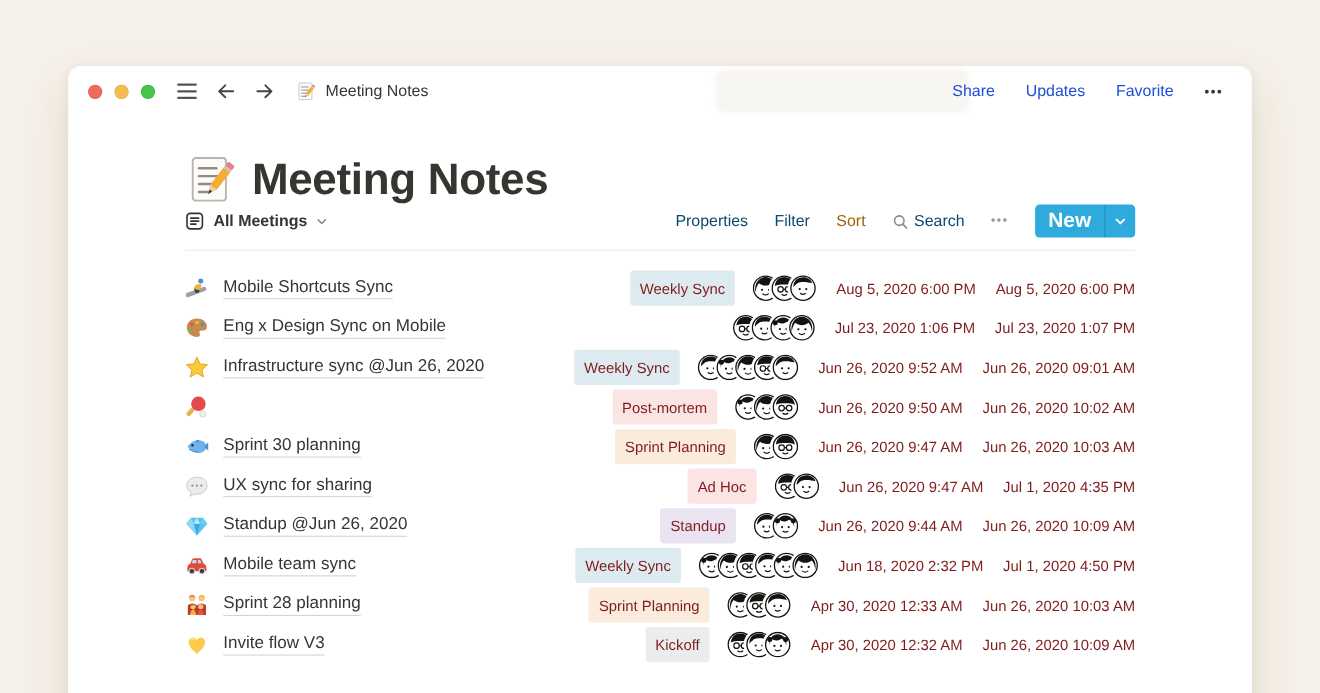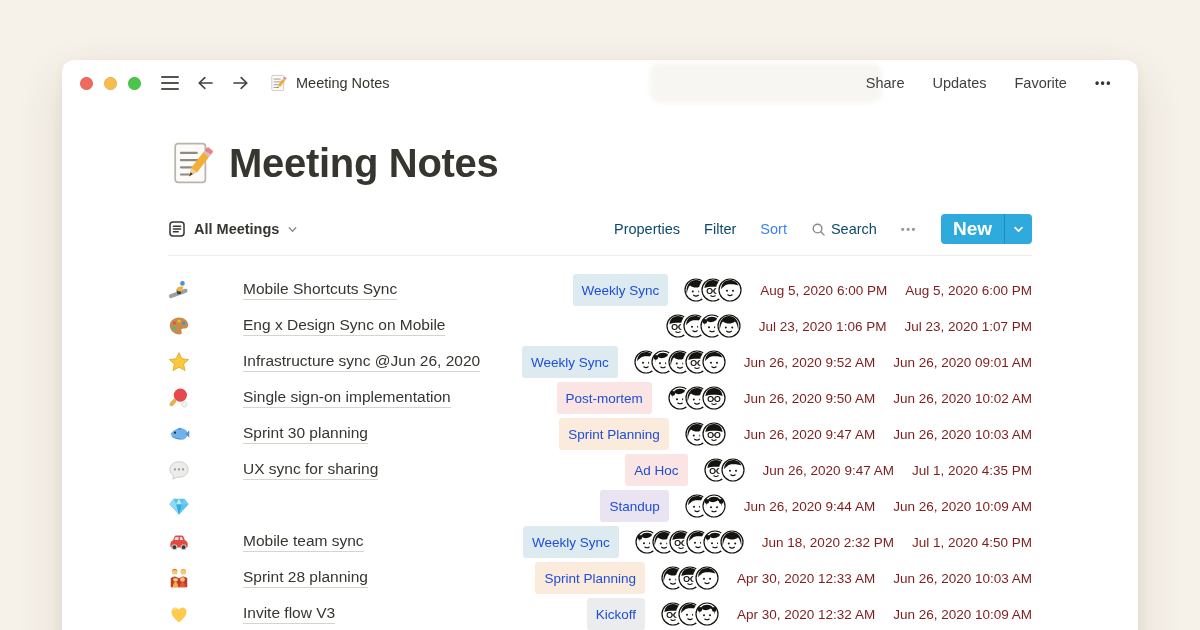--- a/index.html
+++ b/index.html
@@ -28,58 +28,58 @@
   .nav-arrow { margin-left:16px; display:flex; align-items:center; }
   .nav-arrow svg { width:20px; height:20px; display:block; }
   .tb-doc { margin-left:18px; width:18px; height:18px; }
   .tb-doc svg { width:100%; height:100%; display:block; }
   .tb-title { margin-left:9px; font-size:14.5px; font-weight:500; color:#37352F; }
   .ghost {
     position:absolute; left:588px; top:3px; width:232px; height:40px;
     background:#F6F3EF; opacity:.75; border-radius:10px; filter:blur(2px);
   }
   .tb-right { margin-left:auto; display:flex; align-items:center; gap:28px; position:relative; }
-  .tb-action { font-size:14.5px; color:#404040; cursor:pointer; }
+  .tb-action { font-size:14.5px; color:#1d4ed8; cursor:pointer; }
   .tb-more { font-size:12px; letter-spacing:1.5px; font-weight:700; color:#37352F; cursor:pointer; }
   
   .content { padding:0 106px; }
   .page-header { margin-top:34px; display:flex; align-items:center; gap:15px; }
   .page-emoji { width:46px; height:46px; flex:none; }
   .page-emoji svg { width:100%; height:100%; display:block; }
   .page-title { font-size:40px; font-weight:700; color:#37352F; letter-spacing:-0.3px; }
   
-  .view-toolbar { margin-top:28px; display:flex; align-items:center; border-bottom:1px solid #EDECE8; padding-bottom:11px; }
+  .view-toolbar { display:flex; align-items:center; border-bottom:1px solid #EDECE8; padding-bottom:11px; }
   .view-left { display:flex; align-items:center; gap:8px; cursor:pointer; }
   .view-left svg.list { width:18px; height:18px; display:block; }
   .view-name { font-size:14.5px; font-weight:700; color:#37352F; }
   .view-chev svg { width:11px; height:11px; display:block; }
   .view-right { margin-left:auto; display:flex; align-items:center; gap:24px; }
   .vt-item { font-size:14.5px; color:#0c4a6e; cursor:pointer; }
-  .vt-sort { color:#3b82f6; }
+  .vt-sort { color:#a16207; }
   .vt-search { display:flex; align-items:center; gap:5px; cursor:pointer; }
   .vt-search svg { width:15px; height:15px; display:block; }
   .vt-more { font-size:11px; letter-spacing:1.5px; font-weight:700; color:#9A9893; cursor:pointer; }
   .new-btn { display:flex; align-items:stretch; height:30px; border-radius:4px; overflow:hidden; background:#2EAADC; cursor:pointer; }
   .new-main { display:flex; align-items:center; padding:0 12px; color:#FFFFFF; font-size:19px; font-weight:700; }
   .new-divider { width:1px; background:rgba(12,90,120,0.35); }
   .new-chev { display:flex; align-items:center; padding:0 8px; }
   .new-chev svg { width:11px; height:11px; display:block; }
   
   .rows { margin-top:16px; }
-  .row { height:36px; display:flex; align-items:center;gap:40px; }
+  .row { height:36px; display:flex; align-items:center; }
   .row-icon { width:22px; height:22px; margin-right:13px; flex:none; }
   .row-icon svg { width:22px; height:22px; display:block; }
   .row-title {
     font-size:15.5px; font-weight:500; color:#373530; line-height:1.15;
     border-bottom:1px solid #D7D4CE; padding-bottom:2px; cursor:pointer; white-space:nowrap;
   }
   .row-right { margin-left:auto; display:flex; align-items:center; }
   .tag {
     height:22px; display:flex; align-items:center; padding:16px 9px; border-radius:3px;
-    font-size:13.5px; color:#1d4ed8; white-space:nowrap; margin-right:16px; cursor:pointer;
+    font-size:13.5px; color:#7f1d1d; white-space:nowrap; margin-right:16px; cursor:pointer;
   }
   .avatars { display:flex; margin-right:18px; }
   .avatar {
     width:24px; height:24px; border-radius:50%; background:#fff; flex:none;
     box-shadow:0 0 0 2px #fff; margin-left:-7px;
   }
   .avatar:first-child { margin-left:0; }
   .avatar svg { width:100%; height:100%; display:block; }
   .date { font-size:13.5px; color:#7f1d1d; white-space:nowrap; }
   .date1 { margin-right:18px; }
@@ -386,21 +386,20 @@
     </span>
   </div>
         <div class="row">
     <span class="row-icon">
             <svg viewBox="0 0 24 24">
               <rect x="3.2" y="12.5" width="4.4" height="9" rx="2" transform="rotate(42 5.4 17)" fill="#E8B04B"></rect>
               <circle cx="13.5" cy="8.8" r="7.2" fill="#E5484D"></circle>
               <circle cx="17.8" cy="19" r="3" fill="#F4F1EC" stroke="#D9D4CB" stroke-width="0.8"></circle>
             </svg>
           </span>
-    <span class="row-title">Single sign-on implementation</span>
     <span class="row-right">
       <span class="tag" style="background: rgb(251, 228, 228);">Post-mortem</span>
       <span class="avatars">
               <span class="avatar">
                 <svg viewBox="0 0 24 24">
                   <circle cx="12" cy="12" r="11" fill="#fff"></circle>
                   <circle cx="4.8" cy="7.4" r="2.3" fill="#15130F"></circle>
                   <circle cx="19.2" cy="7.4" r="2.3" fill="#15130F"></circle>
                   <path d="M4 12.5 C4 5.8 7.6 2.7 12 2.7 s8 3.1 8 9.8 C18.6 8.5 16.8 7 15.4 6.6 12.6 8.8 8.4 8.6 6.8 6.6 5.4 7.4 4.6 9.6 4 12.5 Z" fill="#15130F"></path>
                   <circle cx="9" cy="13.2" r="1" fill="#15130F"></circle>
@@ -525,20 +524,21 @@
         <div class="row">
     <span class="row-icon">
             <svg viewBox="0 0 24 24">
               <path d="M6 4 h12 l4.5 6 L12 21.5 1.5 10 Z" fill="#59C4F2"></path>
               <path d="M6 4 L9 10 L12 21.5 1.5 10 Z" fill="#8ED8F8"></path>
               <path d="M9 10 h6 L12 21.5 Z" fill="#37A8E0"></path>
               <path d="M9 10 L12 4 l3 6 Z" fill="#C2EAFB"></path>
               <path d="M18 4 l-3 6 h6.5 Z" fill="#6FCCF5"></path>
             </svg>
           </span>
+    <span class="row-title">Standup @Jun 26, 2020</span>
     <span class="row-right">
       <span class="tag" style="background: rgb(234, 228, 242);">Standup</span>
       <span class="avatars">
               <span class="avatar">
                 <svg viewBox="0 0 24 24">
                   <circle cx="12" cy="12" r="11" fill="#fff"></circle>
                   <path d="M3.2 11.2 C3.2 5.2 7 2 12.2 2 c4 0 7 2.2 8.2 5.6 C16 6.2 8.4 5.4 6.2 8.2 q-1.8 1.2-3 3 Z" fill="#15130F"></path>
                   <circle cx="9" cy="12.8" r="1" fill="#15130F"></circle>
                   <circle cx="15" cy="12.8" r="1" fill="#15130F"></circle>
                   <path d="M9.8 16.8 q2.2 1.6 4.4 0" fill="none" stroke="#15130F" stroke-width="1.1" stroke-linecap="round"></path>

